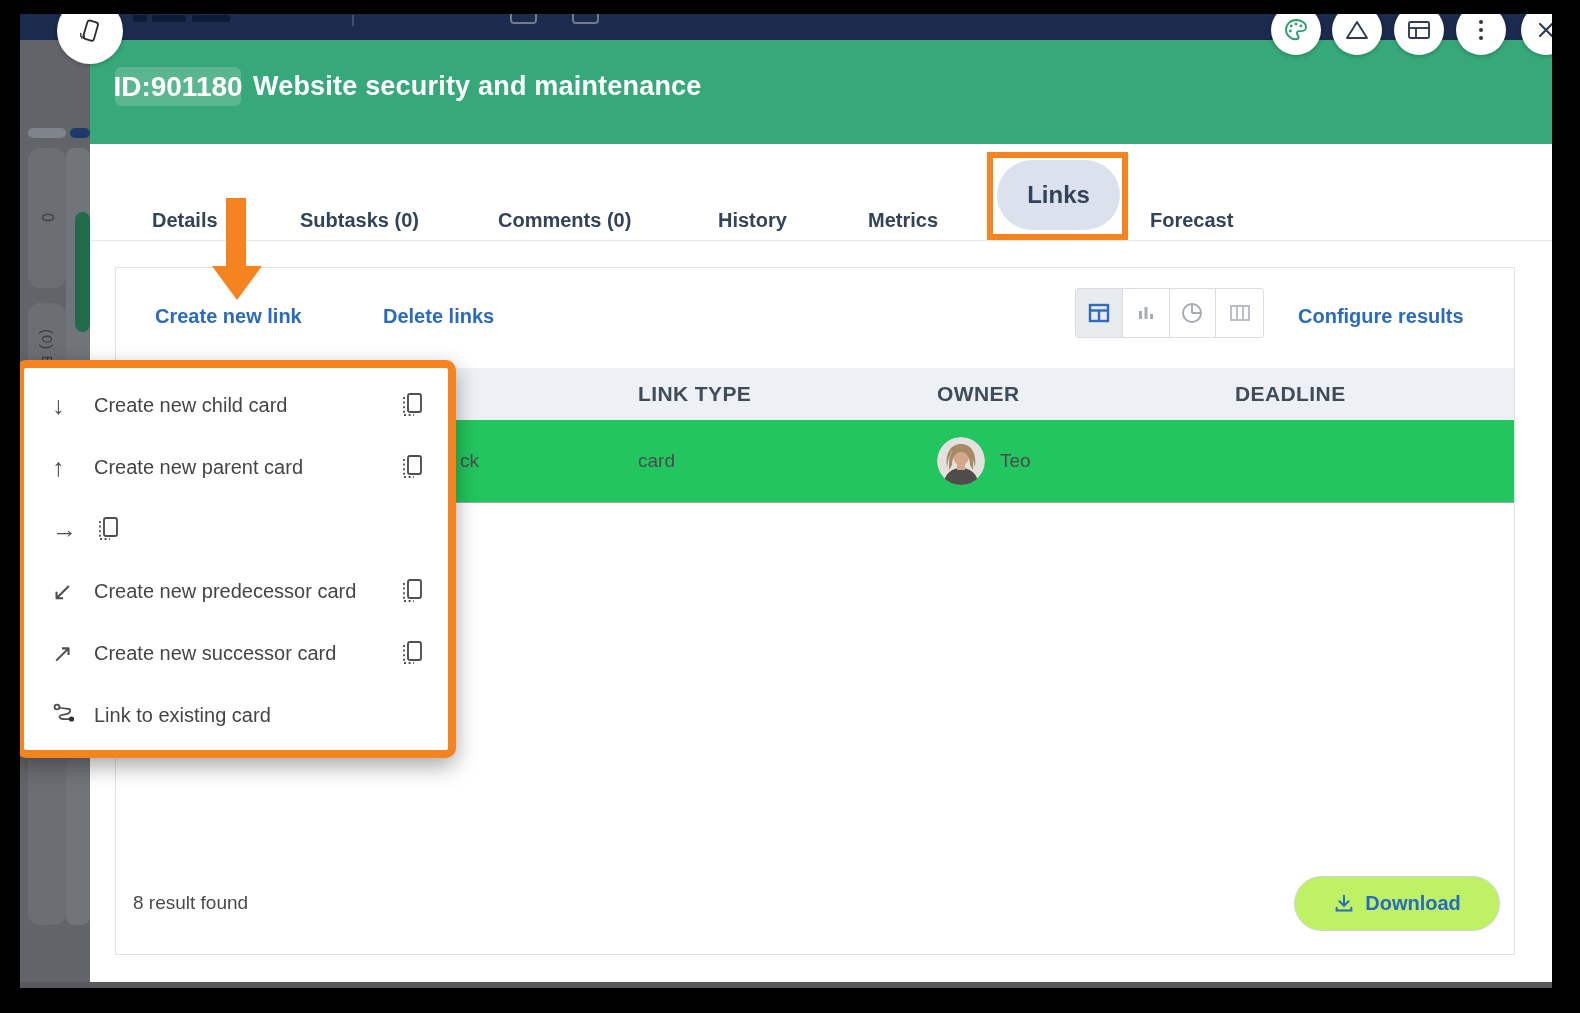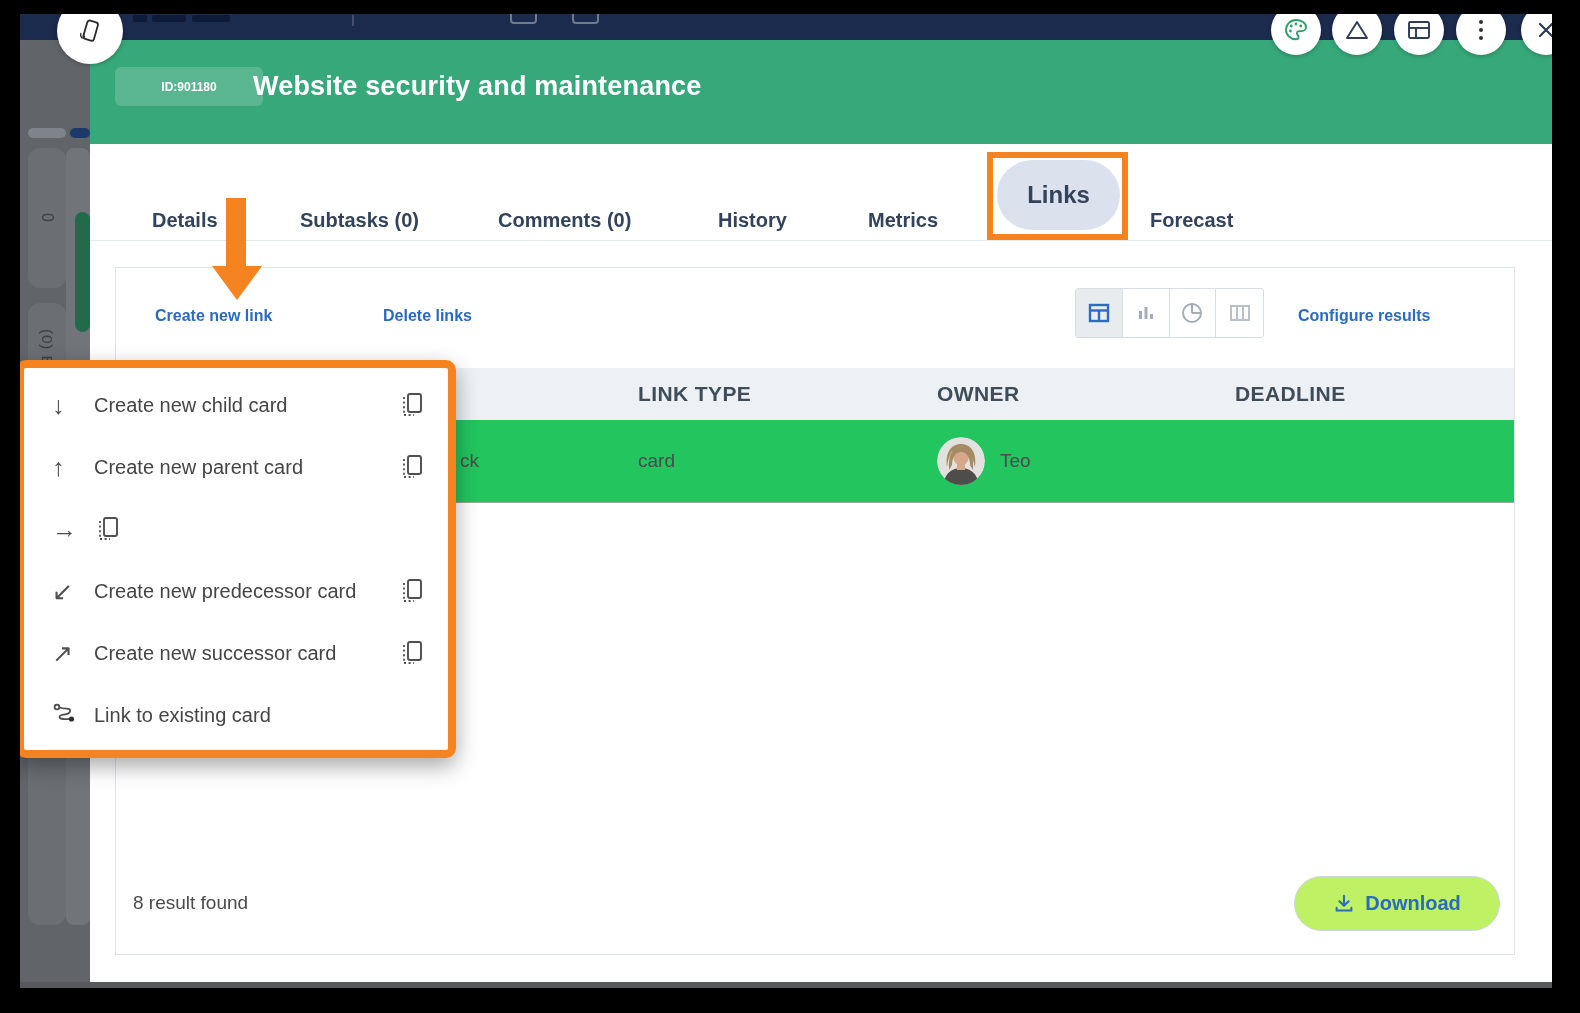--- a/index.html
+++ b/index.html
@@ -29,43 +29,43 @@
   
   .board-sidebar { left:20px; top:40px; width:70px; height:945px; background:#616569; z-index:1; }
   .side-block { position:absolute; background:#6b6f74; border-radius:12px; }
   .side-pill { position:absolute; height:10px; border-radius:5px; }
   .v-text { writing-mode: vertical-rl; color:#3b3e42; font-size:15px; letter-spacing:1px; }
 
   
   .modal { left:90px; top:40px; width:1462px; height:942px; background:#fff; z-index:2; }
   .green-header { position:absolute; left:0; top:0; width:1462px; height:104px; background:#36a87a; }
   .id-badge {
-    position:absolute; left:25px; top:27px; width:148px; height:39px;
+    position:absolute; left:25px; top:27px; width:126px; height:39px;
     background:#5ab690; border-radius:6px; color:#fff; font-weight:bold;
-    font-size:12px; display:flex; align-items:center; justify-content:center;
+    font-size:28px; display:flex; align-items:center; justify-content:center;
   }
   .card-title { position:absolute; left:163px; top:31px; color:#fff; font-size:27px; font-weight:bold; letter-spacing:0.2px; }
 
   
   .tab-bar { position:absolute; left:0; top:104px; width:1462px; height:97px; background:#fff; border-bottom:1px solid #e4e9ee; }
   .tab { position:absolute; top:76px; transform:translateY(-50%); font-size:20px; font-weight:bold; color:#32435a; cursor:default; white-space:nowrap; }
   .tab-links-pill {
     position:absolute; left:907px; top:16px; width:123px; height:70px;
     background:#dbe2ee; border-radius:35px; display:flex; align-items:center; justify-content:center;
     font-size:24px; font-weight:bold; color:#32435a;
   }
 
   
   .orange-tab-frame { left:987px; top:152px; width:141px; height:88px; border:6px solid #f5831f; z-index:35; background:transparent; }
   .arrow-stem { left:226px; top:198px; width:20px; height:70px; background:#f5831f; z-index:35; }
   .arrow-head { left:212px; top:266px; width:0; height:0; border-left:25px solid transparent; border-right:25px solid transparent; border-top:34px solid #f5831f; z-index:35; }
 
   
   .panel { left:115px; top:267px; width:1400px; height:688px; border:1px solid #dfe4ea; background:#fff; z-index:3; }
-  .blue-link { color:#2a6ac0; font-size:16px; font-weight:bold; cursor:pointer; white-space:nowrap; }
+  .blue-link { color:#2a6ac0; font-size:20px; font-weight:bold; cursor:pointer; white-space:nowrap; }
   .toolbar-link { position:absolute; top:316px; transform:translateY(-50%); z-index:4; }
 
   .view-toggle { left:1075px; top:288px; width:189px; height:50px; display:flex; border:1px solid #d9dee4; border-radius:3px; background:#fff; z-index:4; }
   .view-cell { width:47px; height:48px; display:flex; align-items:center; justify-content:center; border-right:1px solid #d9dee4; }
   .view-cell:last-child { border-right:none; }
   .view-cell.active { background:#e9ecef; }
 
   
   .thead { left:116px; top:368px; width:1398px; height:52px; background:#edf0f4; z-index:3; }
   .th { position:absolute; top:26px; transform:translateY(-50%); font-size:21px; font-weight:bold; color:#3f4c59; letter-spacing:0.4px; }

